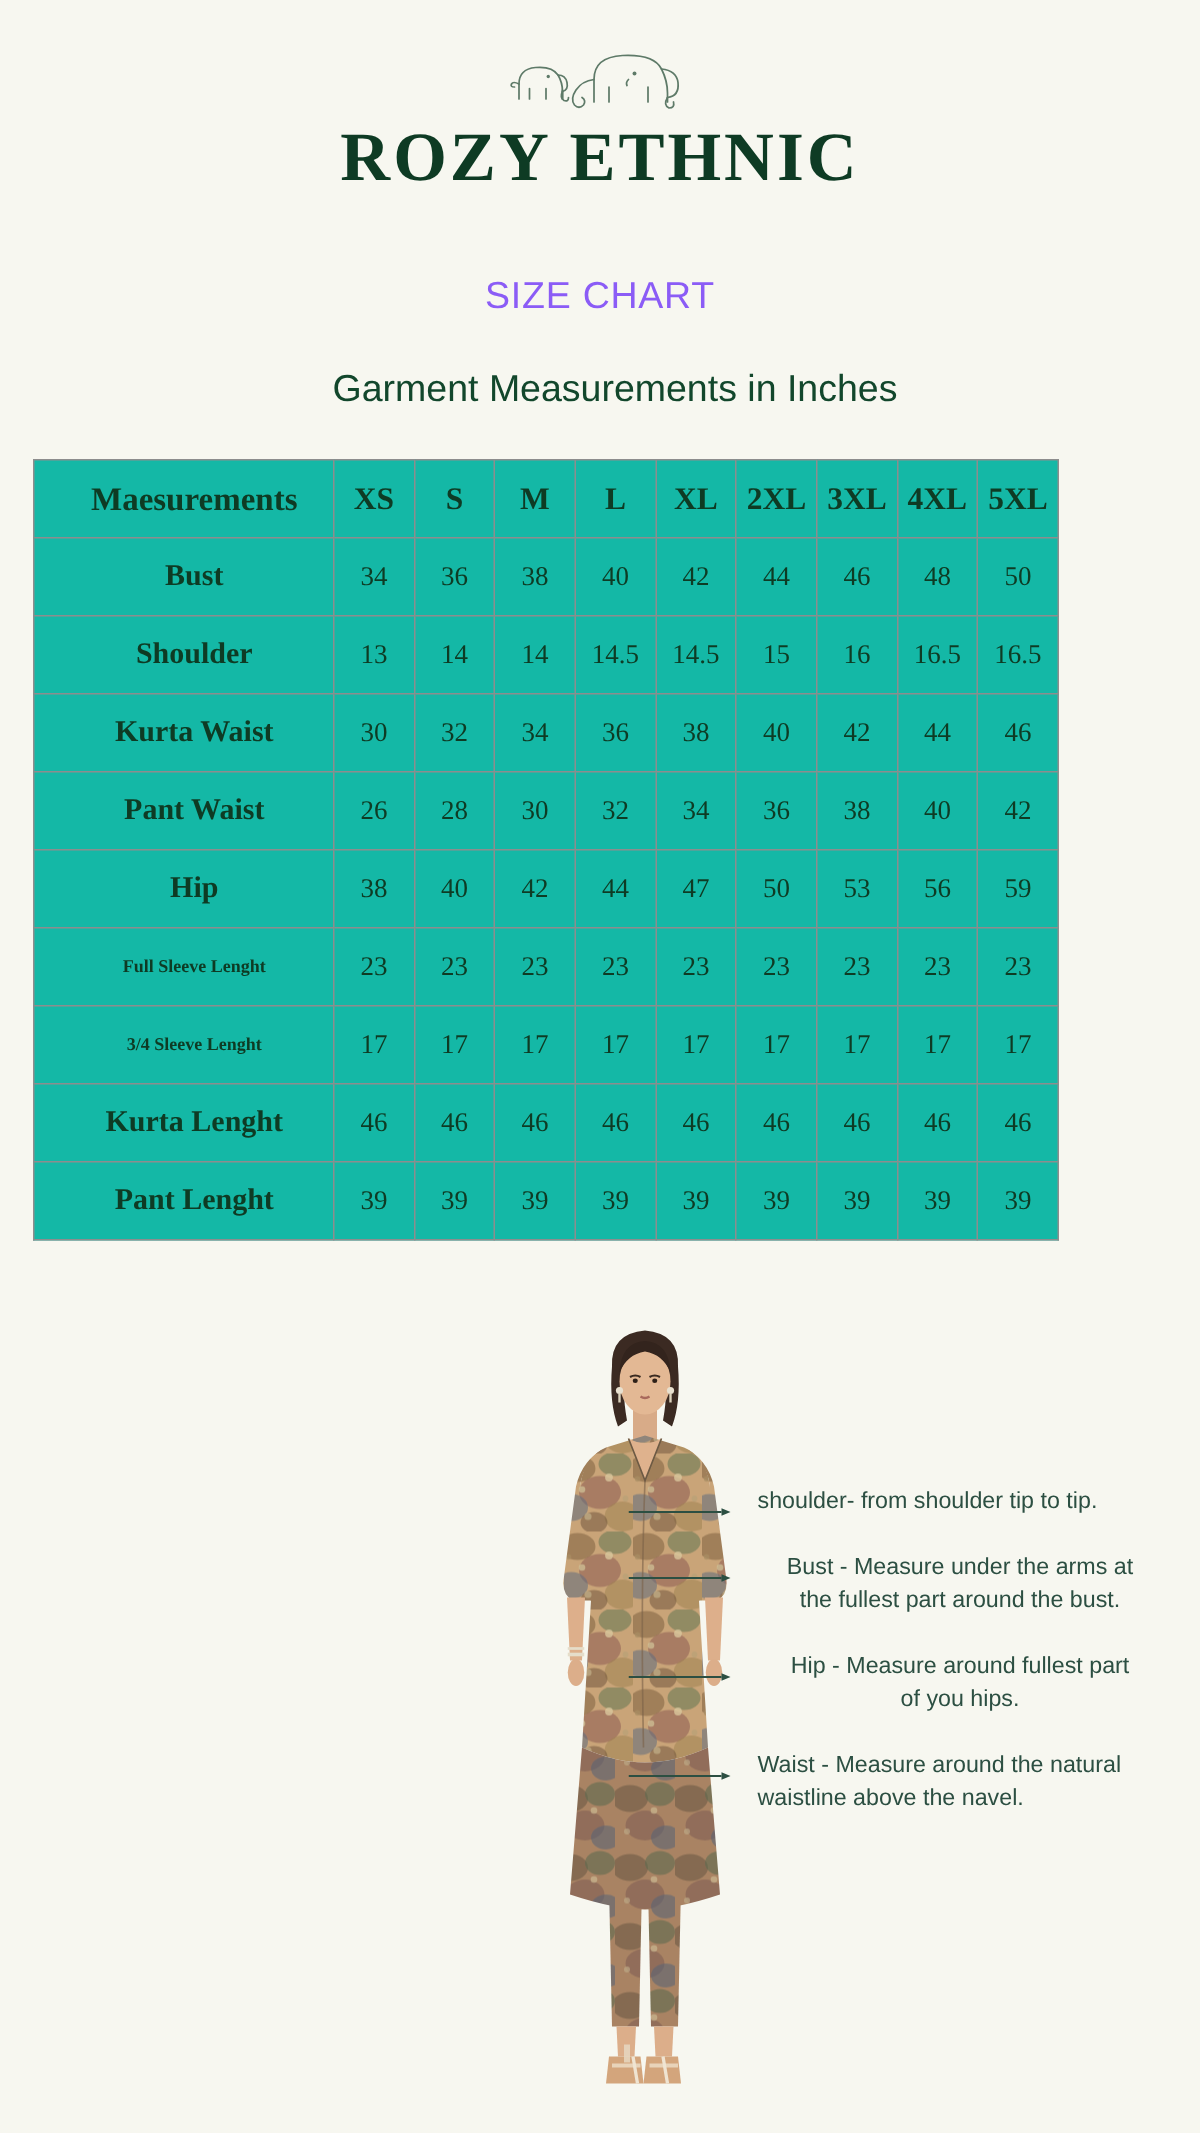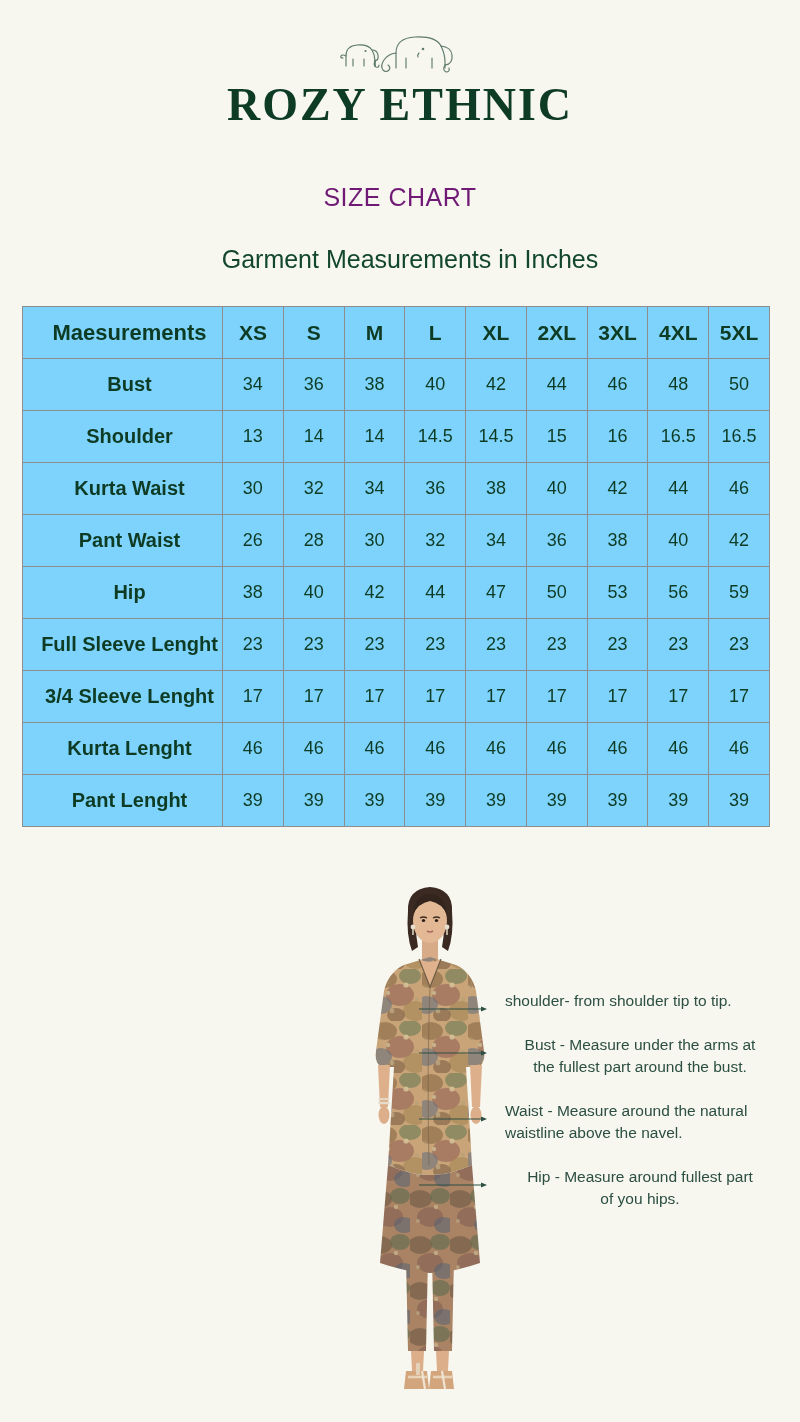--- a/index.html
+++ b/index.html
@@ -26,59 +26,60 @@
     font-size: 46px;
     letter-spacing: 2px;
     color: #0e3b24;
     margin-top: 2px;
   }
 
   .chart-title {
     text-align: center;
     font-size: 25px;
     letter-spacing: 0.5px;
-    color: #701a75;
+    color: #8b5cf6;
     margin-top: 52px;
   }
   .chart-subtitle {
     text-align: center;
     font-size: 25px;
     color: #12472c;
     margin-top: 33px;
     padding-left: 20px;
   }
 
   
   .table-wrap {
     margin: 32px 22px 0 22px;
   }
   table.size-table {
-    width: 748px;
+    width: 684px;
     border-collapse: collapse;
     table-layout: fixed;
     border: 1.5px solid #8d8d8d;
-    background: #7dd3fc;
+    background: #14b8a6;
+    font-family: Liberation Serif, serif;
   }
   table.size-table td {
     border: 1px solid #8d8d8d;
     height: 52px;
     text-align: center;
     vertical-align: middle;
     color: #0e3b24;
   }
   td.rowhead {
     text-align: left;
     padding-left: 14px;
     font-weight: bold;
     width: 200px;
   }
   thead td.rowhead { font-size: 22px; }
   thead td.sizecol { font-size: 21px; font-weight: bold; }
   tbody td.rowhead { font-size: 20px; }
-  tbody td.rowhead.small { font-size: 20px; }
+  tbody td.rowhead.small { font-size: 12px; }
   tbody td.val { font-size: 18px; font-weight: normal; }
 
   
   .figure-block {
     position: relative;
     width: 800px;
     height: 560px;
     margin-top: 38px;
   }
   .model-area {
@@ -381,30 +382,30 @@
         <div class="anno-text">shoulder- from shoulder tip to tip.</div>
       </div>
       <div class="anno center">
         <span class="leader"><svg width="70" height="8" viewBox="0 0 70 8">
             <line x1="0" y1="4" x2="62" y2="4" stroke="#2c4f42" stroke-width="1.2"></line>
             <path d="M62 1.5 L68 4 L62 6.5 Z" fill="#2c4f42"></path>
           </svg></span>
         <div class="anno-text">Bust - Measure under the arms at
 the fullest part around the bust.</div>
       </div>
+      <div class="anno center">
+        <span class="leader"><svg width="70" height="8" viewBox="0 0 70 8">
+            <line x1="0" y1="4" x2="62" y2="4" stroke="#2c4f42" stroke-width="1.2"></line>
+            <path d="M62 1.5 L68 4 L62 6.5 Z" fill="#2c4f42"></path>
+          </svg></span>
+        <div class="anno-text">Hip - Measure around fullest part
+of you hips.</div>
+      </div>
       <div class="anno indent">
         <span class="leader"><svg width="70" height="8" viewBox="0 0 70 8">
             <line x1="0" y1="4" x2="62" y2="4" stroke="#2c4f42" stroke-width="1.2"></line>
             <path d="M62 1.5 L68 4 L62 6.5 Z" fill="#2c4f42"></path>
           </svg></span>
         <div class="anno-text">Waist - Measure around the natural
 waistline above the navel.</div>
       </div>
-      <div class="anno center">
-        <span class="leader"><svg width="70" height="8" viewBox="0 0 70 8">
-            <line x1="0" y1="4" x2="62" y2="4" stroke="#2c4f42" stroke-width="1.2"></line>
-            <path d="M62 1.5 L68 4 L62 6.5 Z" fill="#2c4f42"></path>
-          </svg></span>
-        <div class="anno-text">Hip - Measure around fullest part
-of you hips.</div>
-      </div>
     </div>
 </div>
 
 </body></html>

